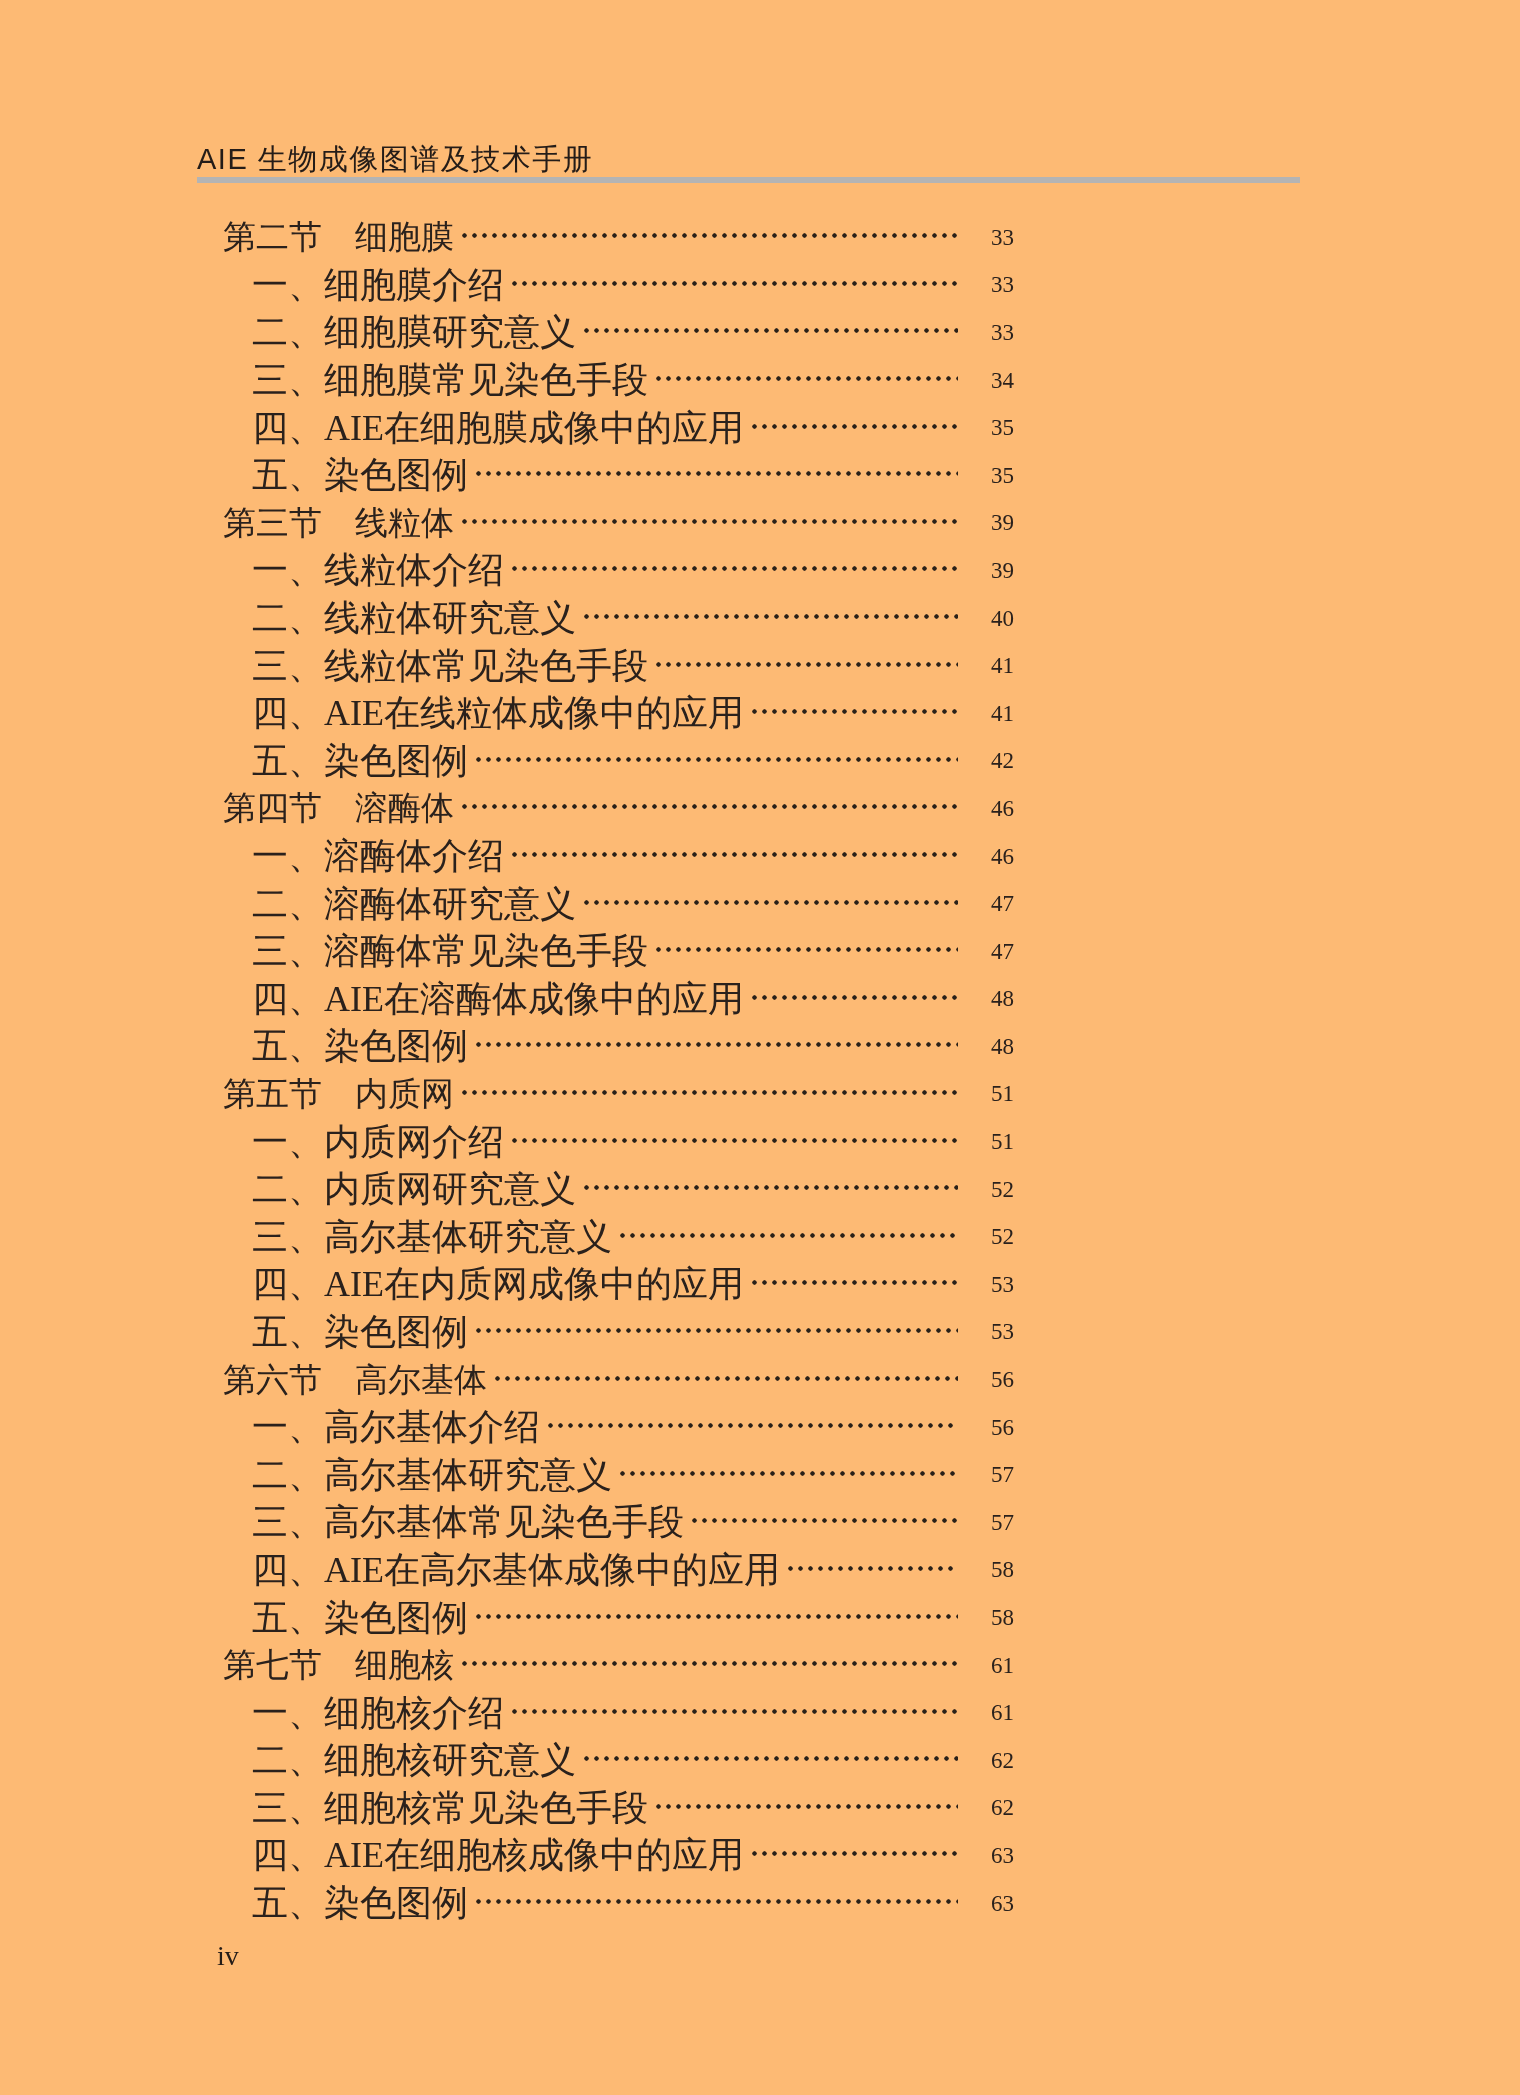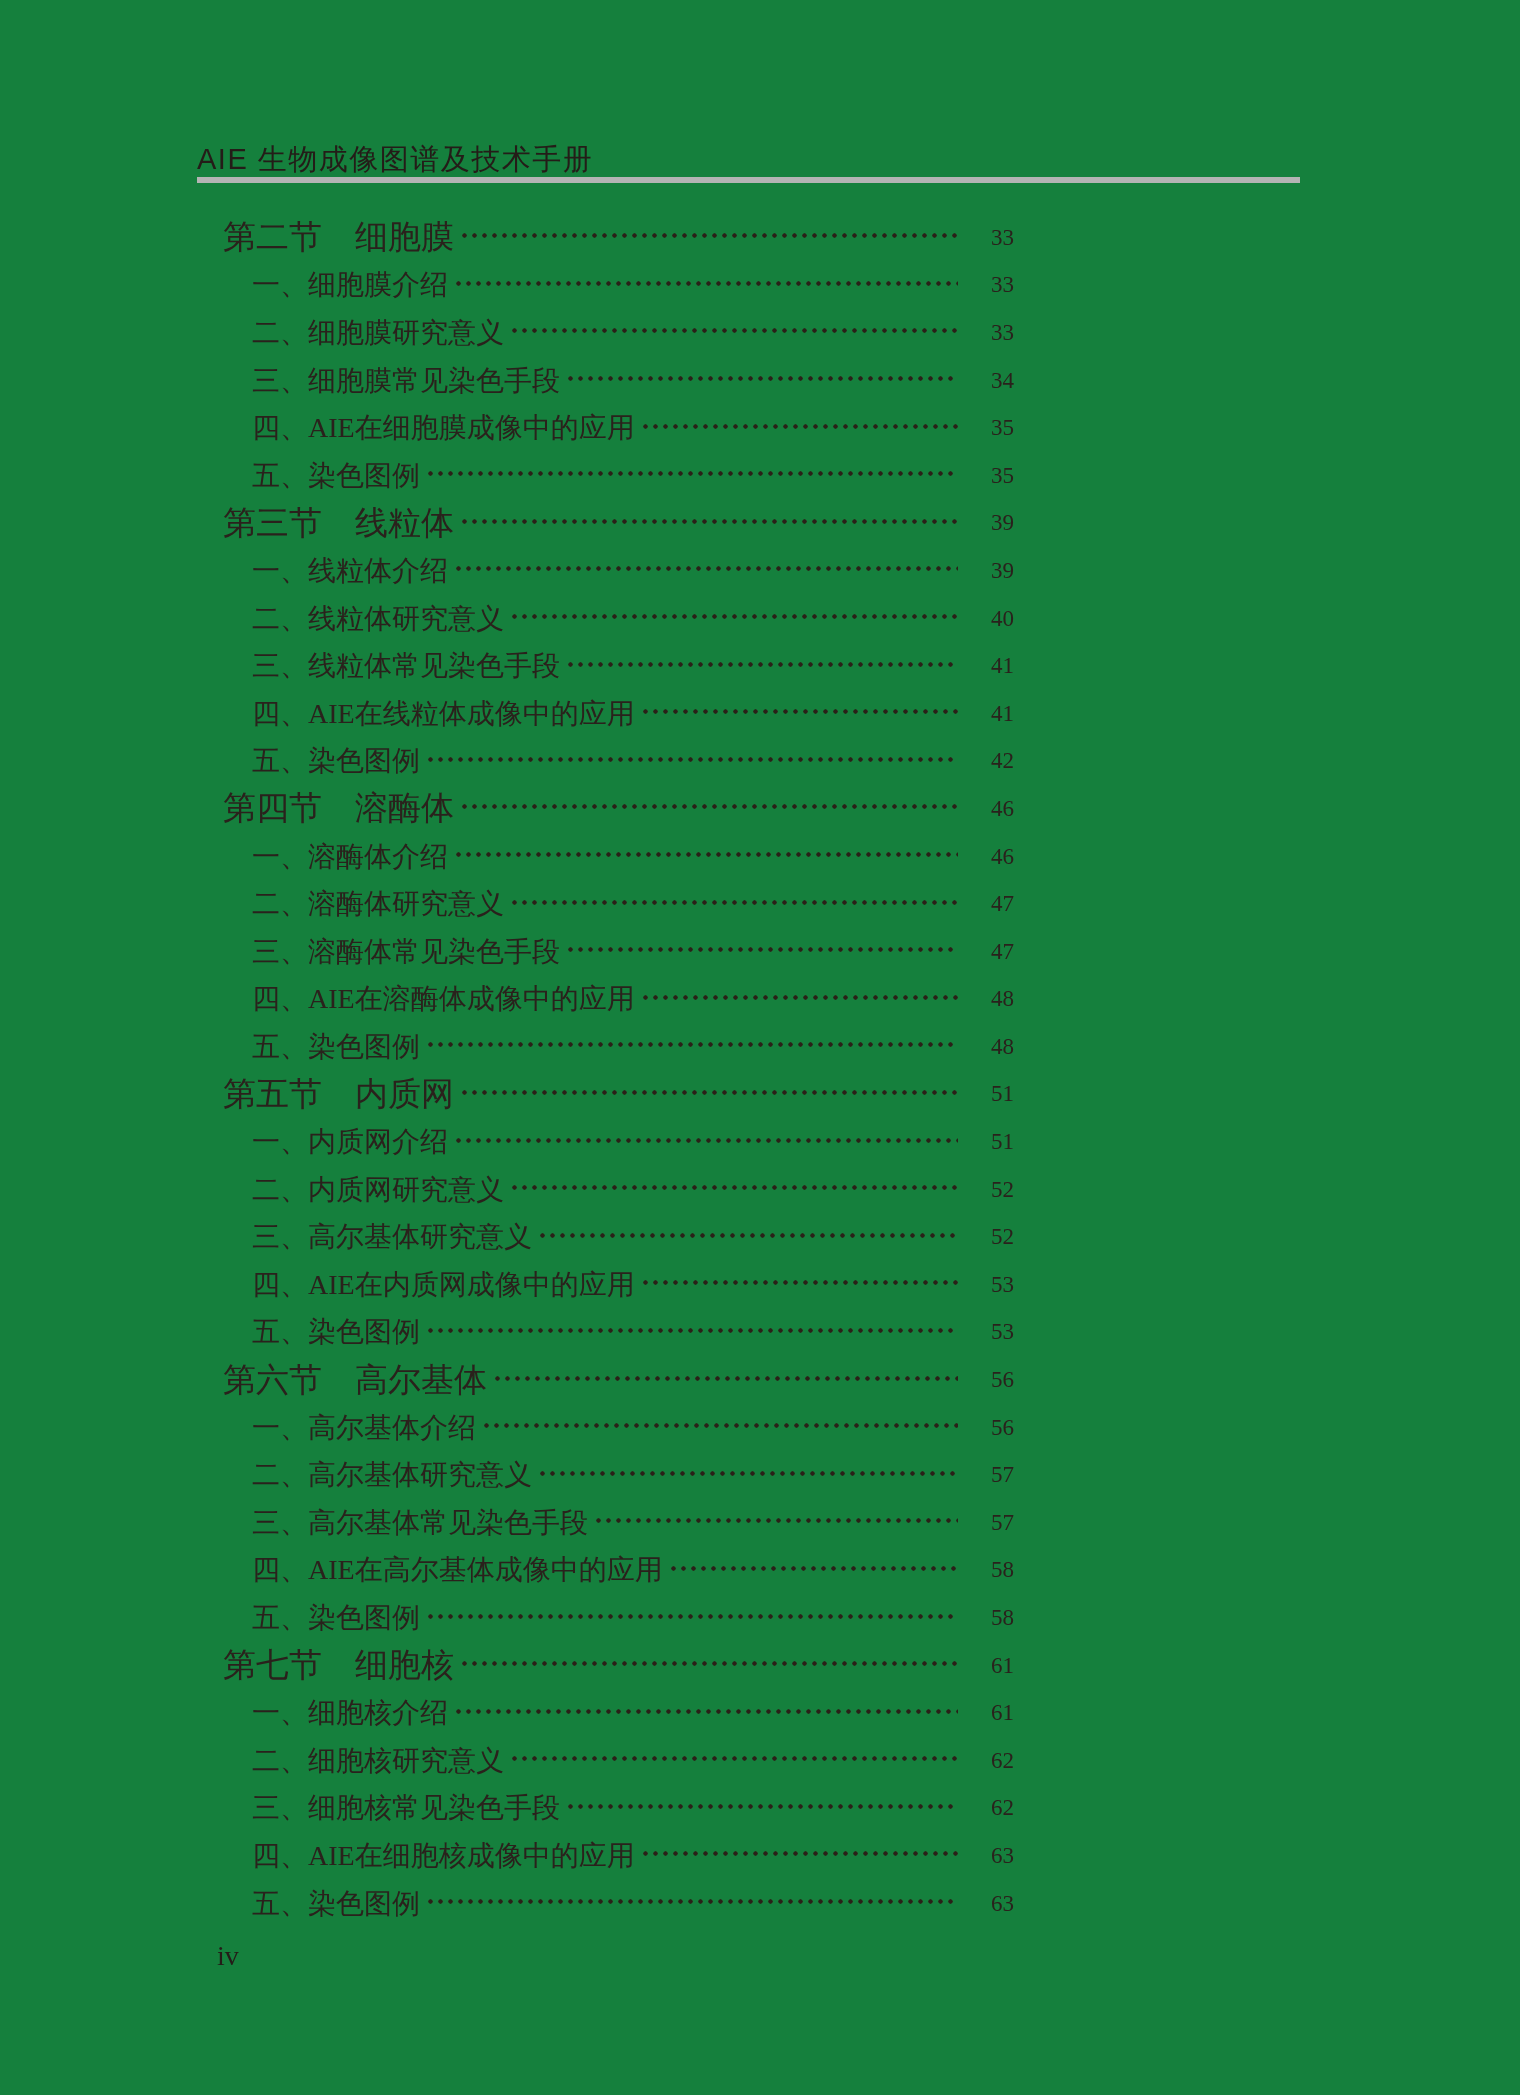--- a/index.html
+++ b/index.html
@@ -4,21 +4,21 @@
 <style>
   html, body {
     margin: 0;
     padding: 0;
     background: #ffffff;
   }
   .page {
     position: relative;
     width: 1520px;
     height: 2095px;
-    background: #15803d;
+    background: #fdba74;
     overflow: hidden;
     font-family: "Liberation Serif", "DejaVu Serif", serif;
     color: #2a211c;
   }
   .header-title {
     position: absolute;
     left: 197px;
     top: 140px;
     font-family: "Liberation Sans", "DejaVu Sans", sans-serif;
     font-size: 29px;
@@ -48,21 +48,21 @@
     padding-right: 222px;
     box-sizing: border-box;
   }
   .toc-row.row-section { padding-left: 223px; }
   .toc-row.row-sub     { padding-left: 252px; }
   .toc-title {
     white-space: nowrap;
     color: #2a211c;
   }
   .row-section .toc-title { font-size: 33px; }
-  .row-sub .toc-title     { font-size: 28px; text-align: right; }
+  .row-sub .toc-title     { font-size: 36px; text-align: right; }
   .dot-leader {
     flex: 1 1 auto;
     height: 5px;
     margin-left: 8px;
     margin-right: 8px;
     align-self: center;
     transform: translateY(-2px);
     background-image: radial-gradient(circle at 2.5px 2.5px, #2a2118 1.9px, rgba(0,0,0,0) 2.5px);
     background-size: 10px 5px;
     background-repeat: repeat-x;

